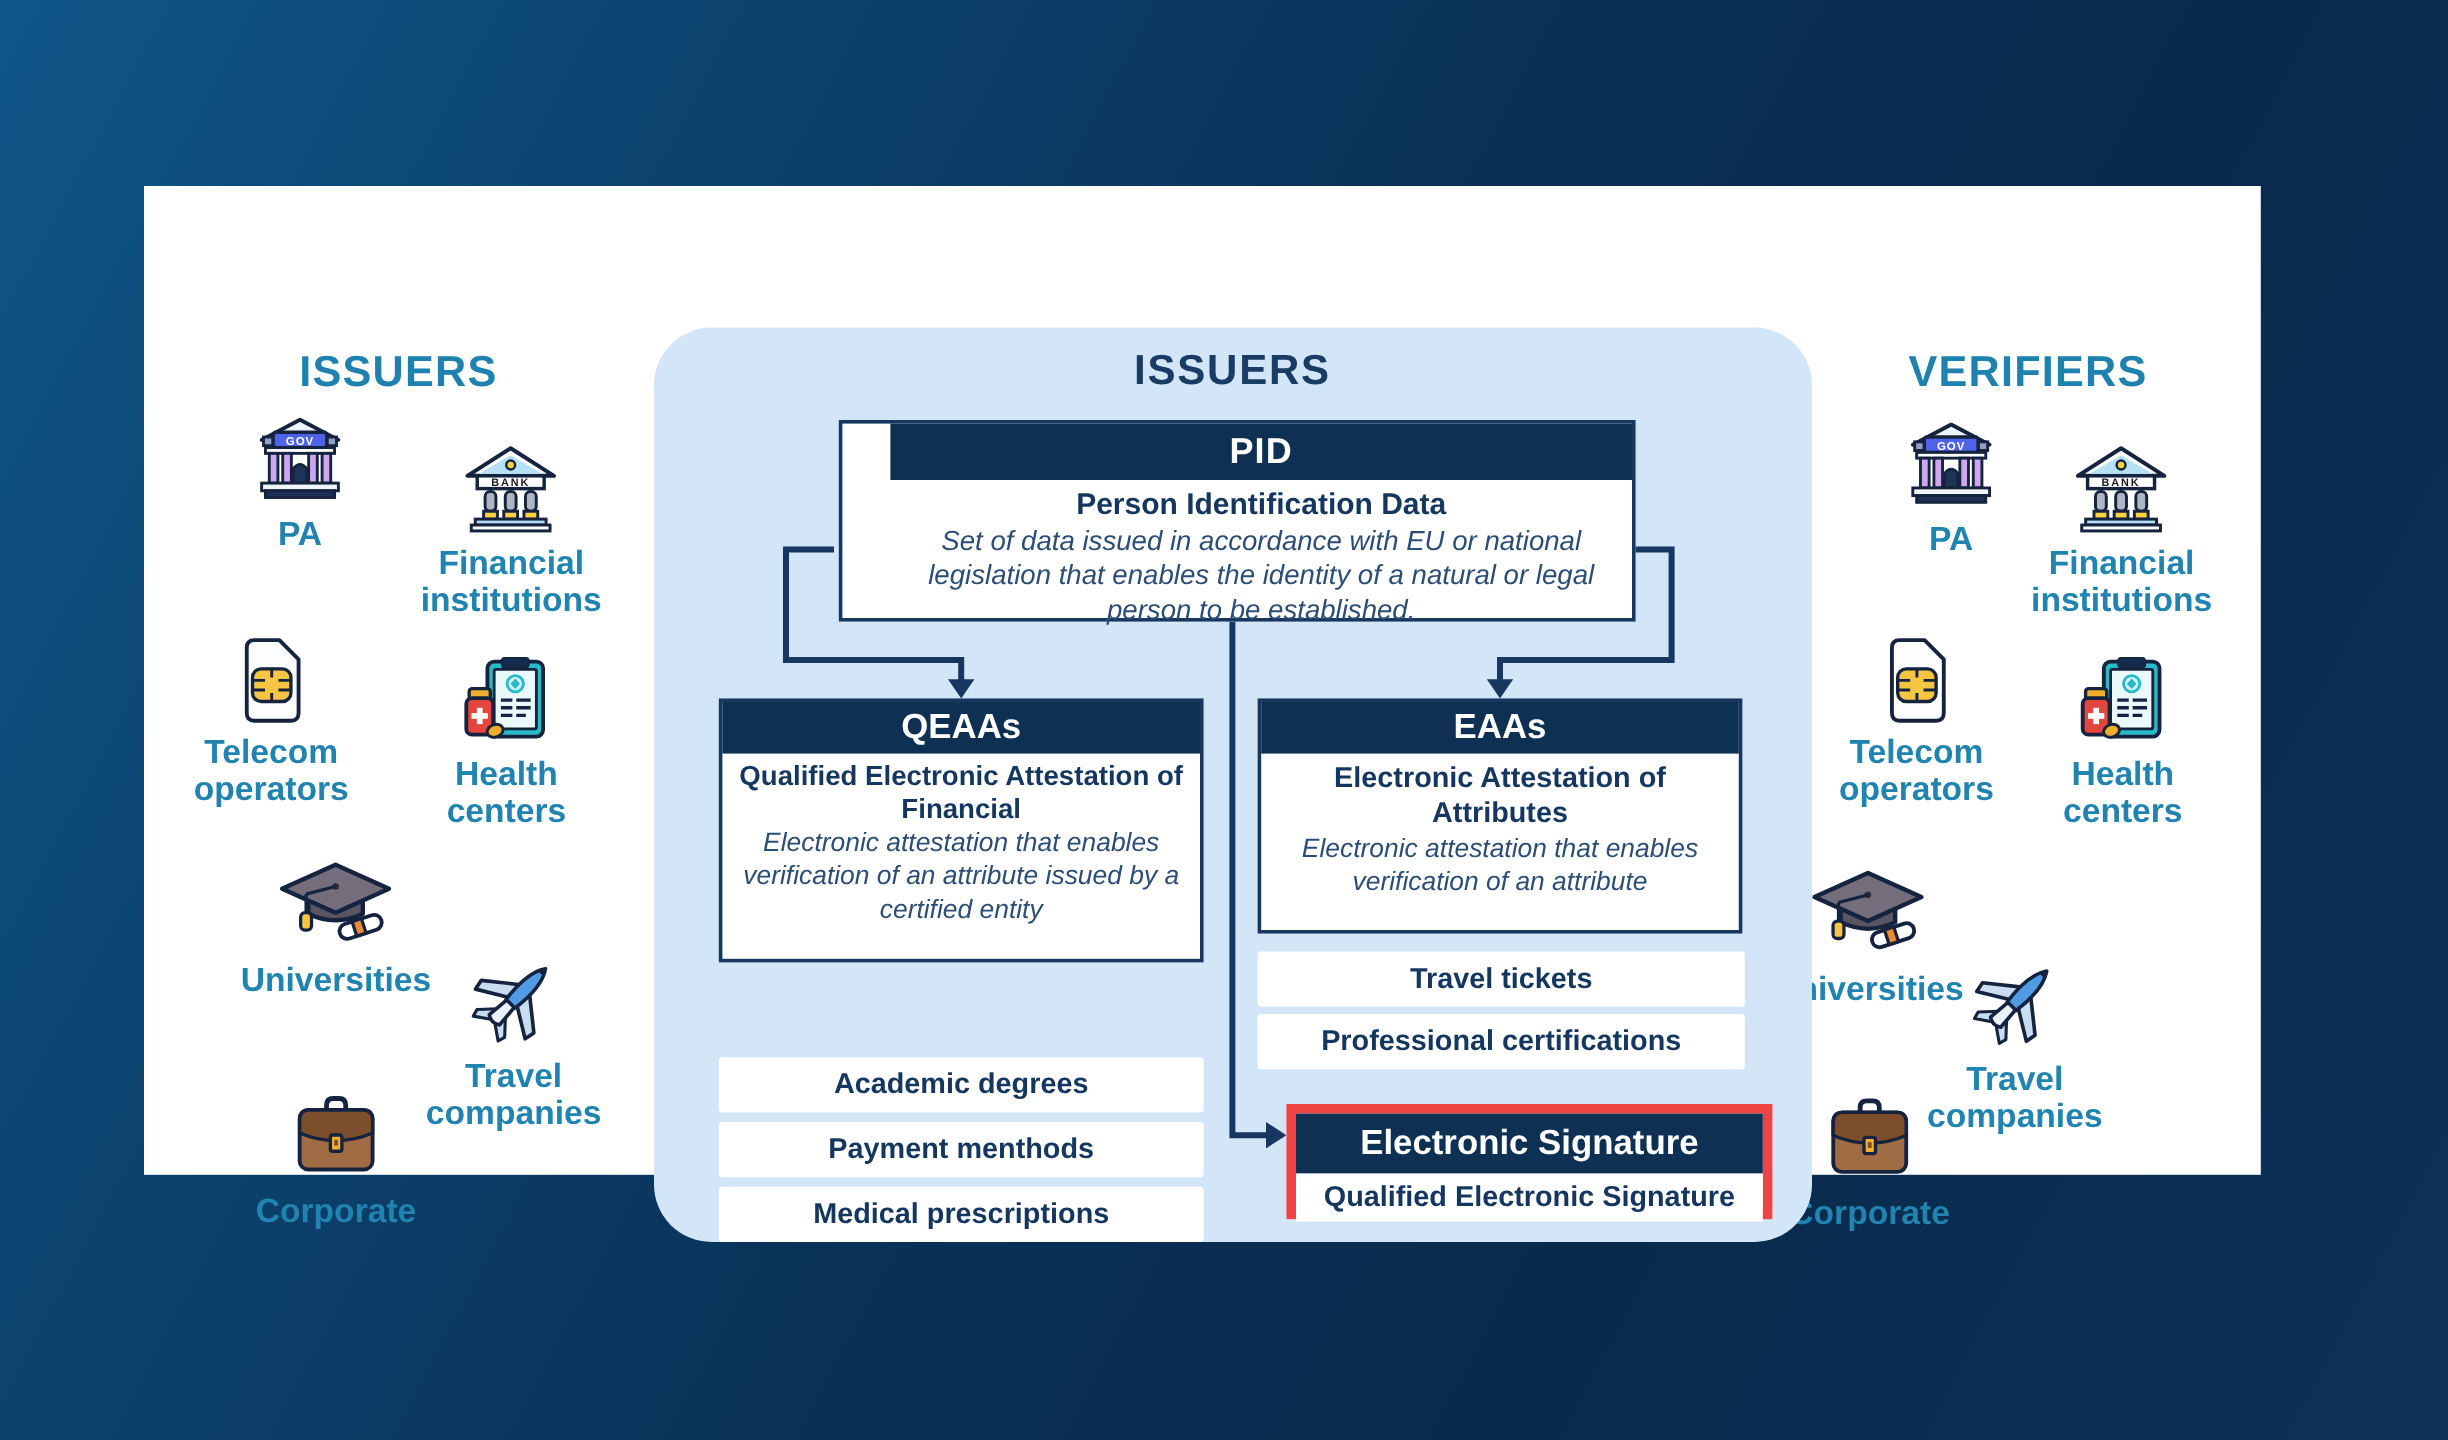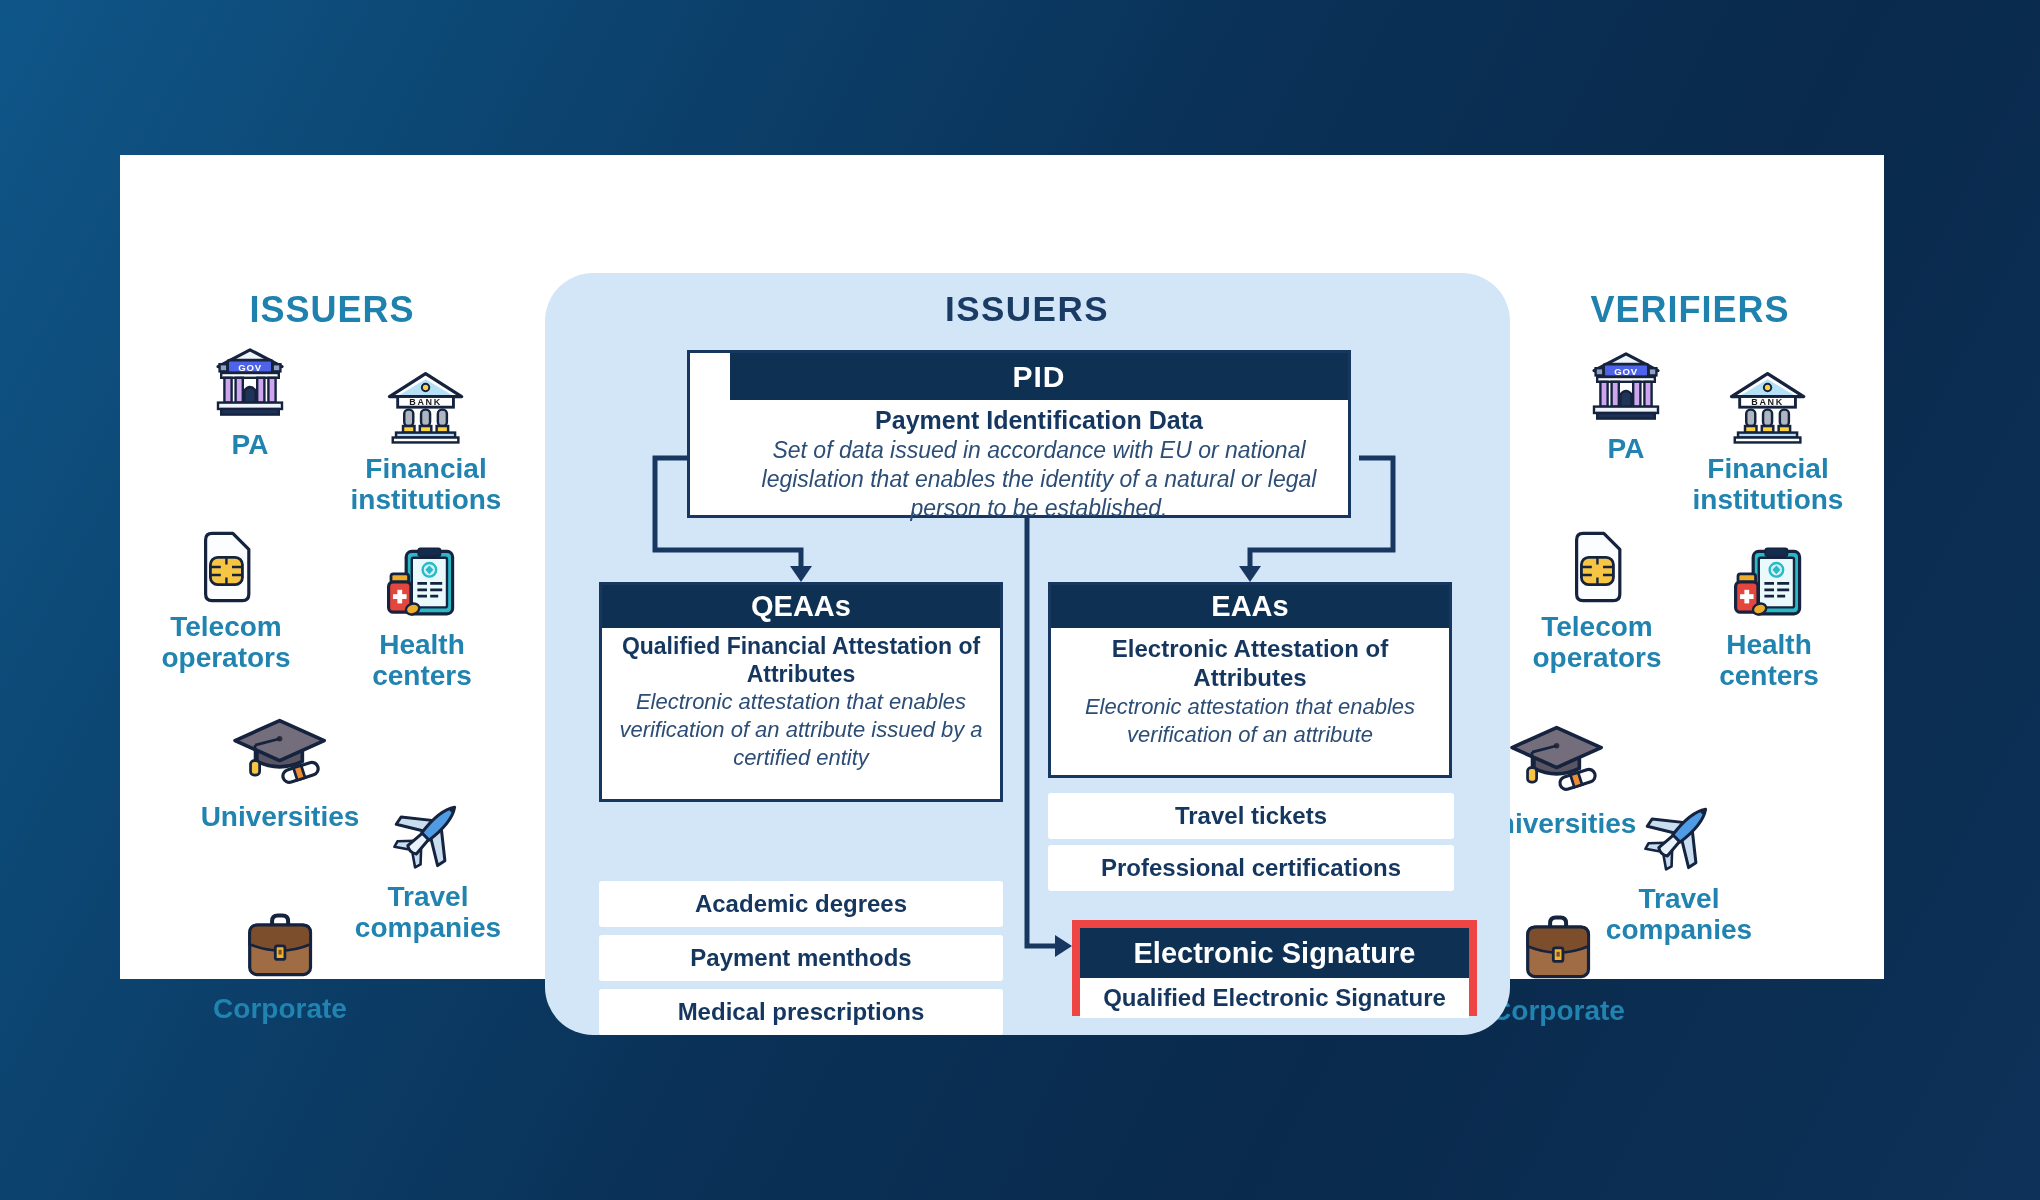--- a/index.html
+++ b/index.html
@@ -33,21 +33,21 @@
   .wallet-title{
     position:absolute;left:482px;top:16px;transform:translateX(-50%);
     font-size:35px;font-weight:700;color:#1a3c64;letter-spacing:1.5px;
   }
   .conn{position:absolute;left:0;top:0;width:965px;height:762px;}
   .wbox{position:absolute;background:#ffffff;border:3px solid #173760;box-sizing:border-box;}
   .wbox .whead{
     background:#0e3153;color:#ffffff;font-weight:700;text-align:center;
     display:flex;align-items:center;justify-content:center;
   }
-  .pid-box{left:142px;top:77px;width:664px;height:168px;padding-left:40px;}
+  .pid-box{left:154px;top:77px;width:664px;height:168px;padding-left:40px;}
   .pid-box .whead{height:47px;font-size:30px;letter-spacing:1px;}
   .qeaa-box{left:54px;top:309px;width:404px;height:220px;}
   .eaa-box{left:503px;top:309px;width:404px;height:196px;}
   .qeaa-box .whead,.eaa-box .whead{height:43px;font-size:29px;}
   .wbody{padding:5px 12px;text-align:center;}
   .bold-line{font-size:24px;font-weight:700;color:#15375f;line-height:1.22;}
   .italic-line{font-size:22px;font-style:italic;color:#2c4d75;line-height:1.28;}
   .pid-box .bold-line{font-size:25px;}
   .pid-box .italic-line{font-size:23px;}
   .rowitem{
@@ -270,29 +270,29 @@
       <polygon points="245,293 267,293 256,309" fill="#173760"></polygon>
       <path d="M814,185 L848,185 L848,277 L705,277 L705,295" fill="none" stroke="#173760" stroke-width="5"></path>
       <polygon points="694,293 716,293 705,309" fill="#173760"></polygon>
       <path d="M482,245 L482,673 L512,673" fill="none" stroke="#173760" stroke-width="5"></path>
       <polygon points="510,662 510,684 527,673" fill="#173760"></polygon>
     </svg>
 
     <div class="wbox pid-box">
       <div class="whead">PID</div>
       <div class="wbody">
-        <div class="bold-line">Payment Identification Data</div>
+        <div class="bold-line">Person Identification Data</div>
         <div class="italic-line">Set of data issued in accordance with EU or national legislation that enables the identity of a natural or legal person to be established.</div>
       </div>
     </div>
 
     <div class="wbox qeaa-box">
       <div class="whead">QEAAs</div>
       <div class="wbody" style="padding:4px 8px;">
-        <div class="bold-line" style="font-size:23px">Qualified Financial Attestation of Attributes</div>
+        <div class="bold-line" style="font-size:23px">Qualified Electronic Attestation of Financial</div>
         <div class="italic-line">Electronic attestation that enables verification of an attribute issued by a certified entity</div>
       </div>
     </div>
     <div class="rowitem q-row" style="top:608px">Academic degrees</div>
     <div class="rowitem q-row" style="top:662px">Payment menthods</div>
     <div class="rowitem q-row" style="top:716px">Medical prescriptions</div>
 
     <div class="wbox eaa-box">
       <div class="whead">EAAs</div>
       <div class="wbody" style="padding:6px 10px;">

